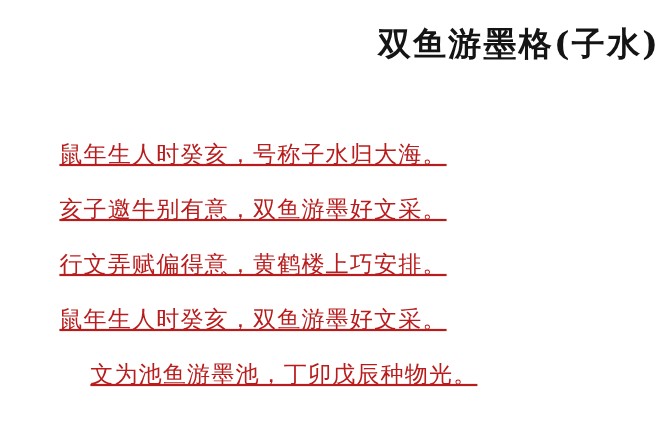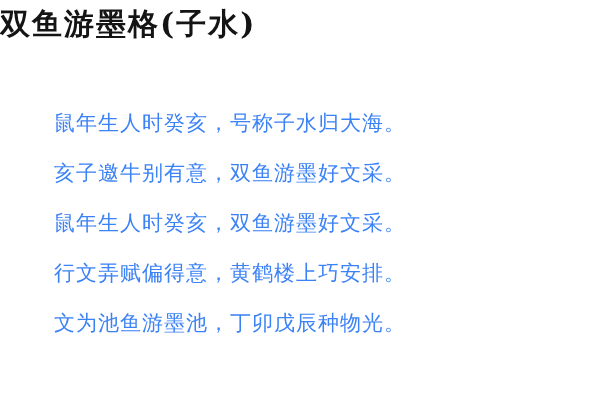--- a/index.html
+++ b/index.html
@@ -16,55 +16,57 @@
   }
   .page {
     width: 600px;
     height: 400px;
     position: relative;
     box-sizing: border-box;
     padding: 0;
     background: #ffffff;
   }
   .doc-title {
-    text-align: left;
+    text-align: right;
     font-size: 30px;
     letter-spacing: 2px;
     font-weight: 700;
     color: #141414;
     margin: 0;
-    padding-top: 2px;
+    padding-top: 19px;
     line-height: 44px;
     font-family: "DejaVu Serif", "Liberation Serif", serif;
   }
   .verse-block {
     margin-top: 52px;
     padding-left: 54px;
     padding-right: 30px;
   }
   .verse-line {
     font-size: 21px;
     line-height: 50px;
     letter-spacing: 1px;
-    color: #3b82f6;
+    color: #b91c1c;
     white-space: nowrap;
     font-family: "DejaVu Serif", "Liberation Serif", serif;
+    text-decoration: underline;
   }
   .verse-line.clipped {
     overflow: hidden;
+    margin-left: 28px;
   }
 </style>
 </head>
 <body>
 
 <div class="page">
 
   <h1 class="doc-title">双鱼游墨格(子水)</h1>
 
   <div class="verse-block">
     <div class="verse-line">鼠年生人时癸亥，号称子水归大海。</div>
     <div class="verse-line">亥子邀牛别有意，双鱼游墨好文采。</div>
+    <div class="verse-line">行文弄赋偏得意，黄鹤楼上巧安排。</div>
     <div class="verse-line">鼠年生人时癸亥，双鱼游墨好文采。</div>
-    <div class="verse-line">行文弄赋偏得意，黄鹤楼上巧安排。</div>
     <div class="verse-line clipped">文为池鱼游墨池，丁卯戊辰种物光。</div>
   </div>
 
 </div>
 
 </body></html>

